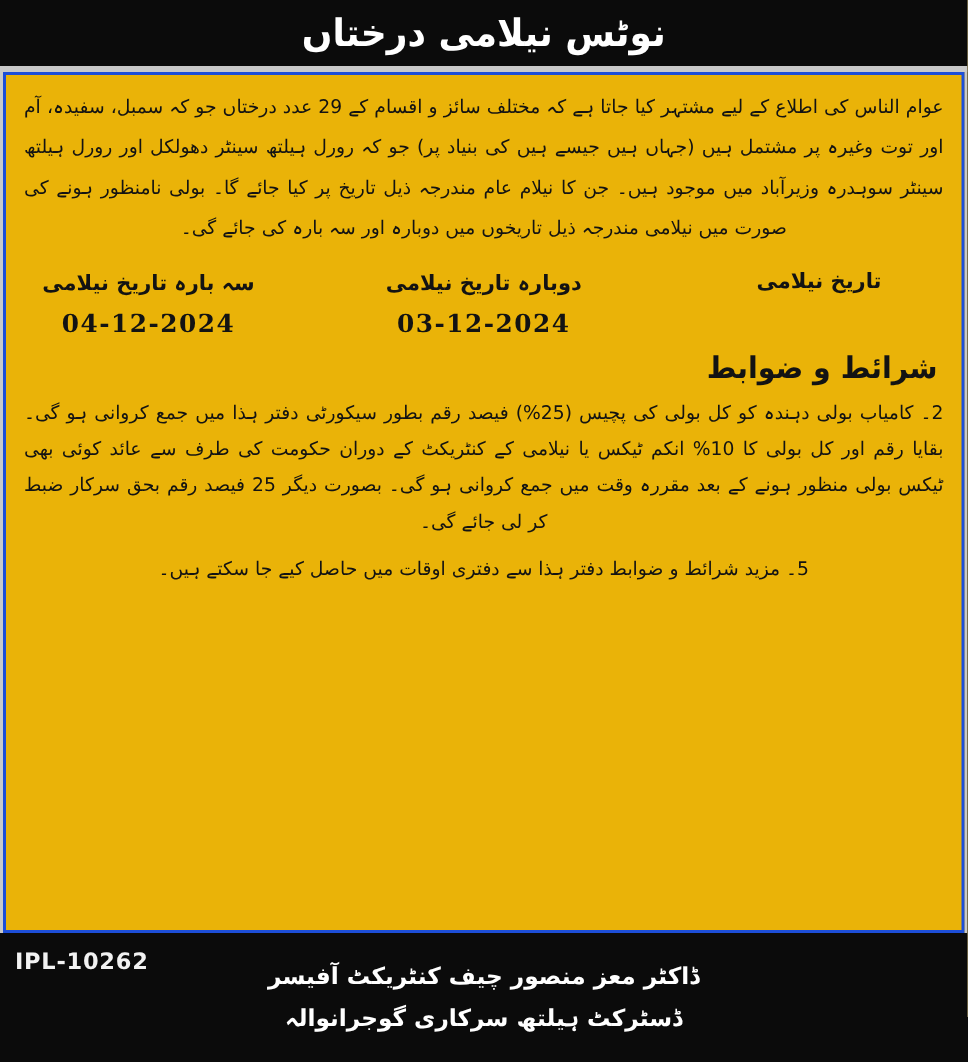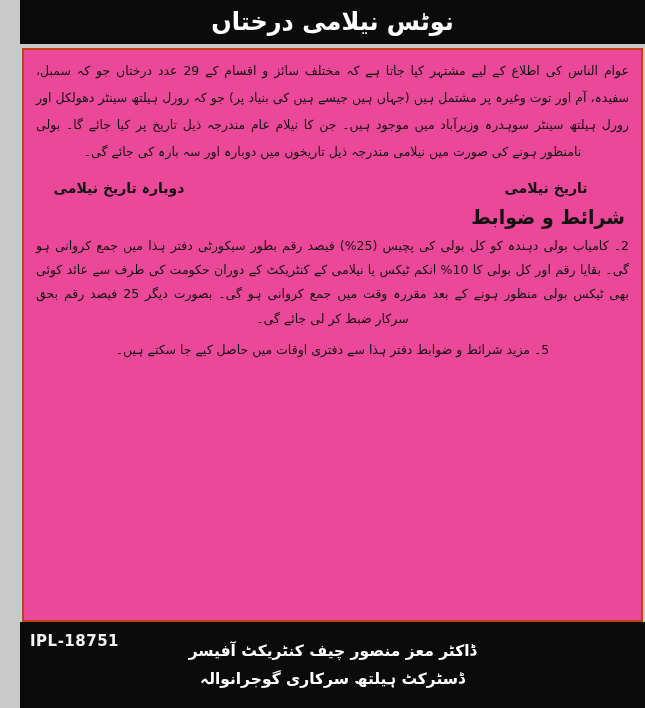--- a/index.html
+++ b/index.html
@@ -5,21 +5,20 @@
   * { box-sizing: border-box; margin: 0; padding: 0; }
   html, body { background: #2a2a2a; }
   body { font-family: "DejaVu Sans", "Liberation Sans", sans-serif; }
 
   .page {
     width: 645px; height: 708px;
     margin: 0 auto;
     background: #c9c9c9;
     display: flex; flex-direction: column;
     overflow: hidden;
-    padding-left: 20px;
   }
 
   
   .banner {
     height: 44px; flex: 0 0 44px;
     background: #0b0b0b;
     color: #ffffff;
     display: flex; align-items: center; justify-content: center;
   }
   .banner .title {
@@ -27,22 +26,22 @@
     letter-spacing: 1px;
     transform: scaleY(1.05);
   }
 
   .gap-strip { height: 4px; flex: 0 0 4px; background: #c9c9c9; }
 
   
   .notice-box {
     flex: 1 1 auto;
     margin: 0 2px;
-    background: #ec4899;
-    border: 2px solid #c2410c;
+    background: #eab308;
+    border: 2px solid #1d4ed8;
     padding: 8px 12px 6px 12px;
     color: #131313;
     direction: rtl;
     overflow: hidden;
   }
 
   .intro {
     font-size: 12.5px;
     line-height: 2.15;
     text-align: justify;
@@ -119,31 +118,36 @@
   <div class="notice-box">
 
     <p class="intro">عوام الناس کی اطلاع کے لیے مشتہر کیا جاتا ہے کہ مختلف سائز و اقسام کے 29 عدد درختاں جو کہ سمبل، سفیدہ، آم اور توت وغیرہ پر مشتمل ہیں (جہاں ہیں جیسے ہیں کی بنیاد پر) جو کہ رورل ہیلتھ سینٹر دھولکل اور رورل ہیلتھ سینٹر سوہدرہ وزیرآباد میں موجود ہیں۔ جن کا نیلام عام مندرجہ ذیل تاریخ پر کیا جائے گا۔ بولی نامنظور ہونے کی صورت میں نیلامی مندرجہ ذیل تاریخوں میں دوبارہ اور سہ بارہ کی جائے گی۔</p>
 
     <div class="dates-row">
       <div class="date-col">
         <span class="date-label">تاریخ نیلامی</span>
       </div>
       <div class="date-col">
         <span class="date-label">دوبارہ تاریخ نیلامی</span>
+        <span class="date-value">03-12-2024</span>
+      </div>
+      <div class="date-col">
+        <span class="date-label">سہ بارہ تاریخ نیلامی</span>
+        <span class="date-value">04-12-2024</span>
       </div>
     </div>
 
     <h2 class="terms-heading">شرائط و ضوابط</h2>
 
     <ul class="terms-list">
       <li class="term">2۔ کامیاب بولی دہندہ کو کل بولی کی پچیس (25%) فیصد رقم بطور سیکورٹی دفتر ہذا میں جمع کروانی ہو گی۔ بقایا رقم اور کل بولی کا 10% انکم ٹیکس یا نیلامی کے کنٹریکٹ کے دوران حکومت کی طرف سے عائد کوئی بھی ٹیکس بولی منظور ہونے کے بعد مقررہ وقت میں جمع کروانی ہو گی۔ بصورت دیگر 25 فیصد رقم بحق سرکار ضبط کر لی جائے گی۔</li>
       <li class="term">5۔ مزید شرائط و ضوابط دفتر ہذا سے دفتری اوقات میں حاصل کیے جا سکتے ہیں۔</li>
     </ul>
 
   </div>
 
   <div class="footer">
-    <div class="ipl-code">IPL-18751</div>
+    <div class="ipl-code">IPL-10262</div>
     <div class="signatory">ڈاکٹر معز منصور چیف کنٹریکٹ آفیسر</div>
     <div class="signatory">ڈسٹرکٹ ہیلتھ سرکاری گوجرانوالہ</div>
   </div>
 
 </div>
 
 </body></html>

